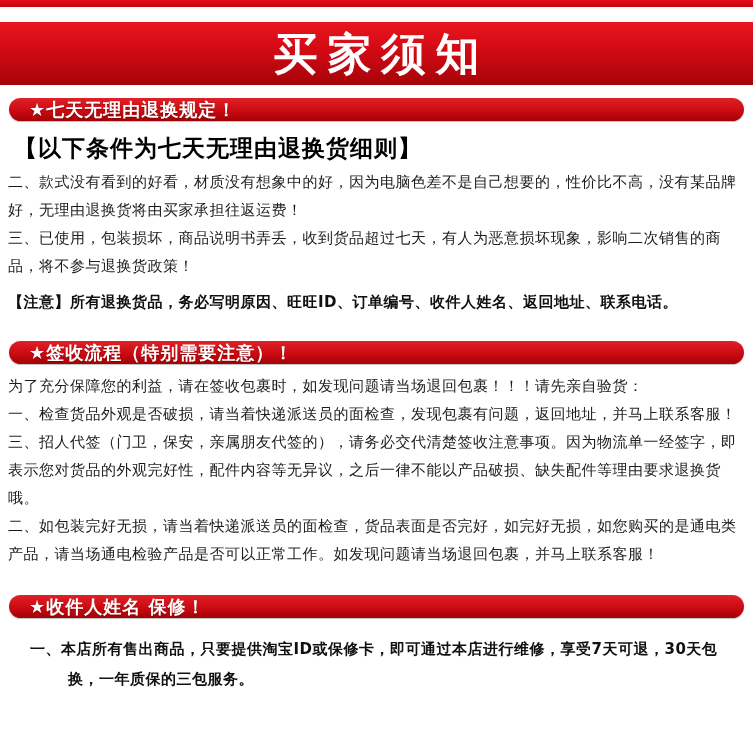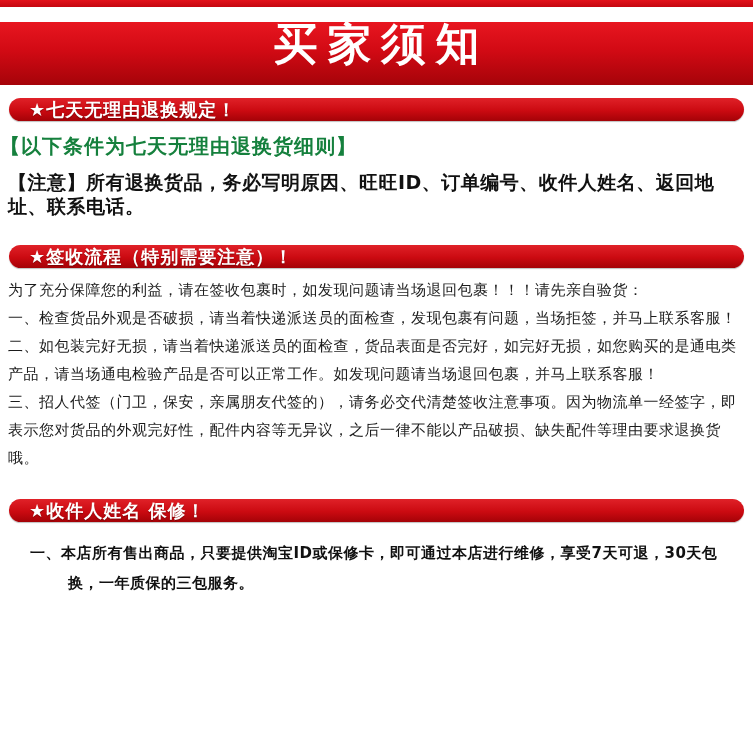--- a/index.html
+++ b/index.html
@@ -19,21 +19,21 @@
     height: 7px;
     width: 100%;
     background: linear-gradient(to bottom, #e3111a, #c40710);
   }
   .banner {
     margin-top: 15px;
     height: 63px;
     width: 100%;
     background: linear-gradient(to bottom, #e81620 0%, #d20a14 45%, #a50309 100%);
     display: flex;
-    align-items: flex-start;
+    align-items: center;
     justify-content: center;
   }
   .banner h1 {
     color: #ffffff;
     font-size: 44px;
     font-weight: bold;
     letter-spacing: 10px;
     text-indent: 10px;
     line-height: 1;
   }
@@ -49,36 +49,36 @@
   }
   .pill span {
     color: #ffffff;
     font-size: 18px;
     font-weight: bold;
     letter-spacing: 1px;
     line-height: 1;
     text-shadow: 0 1px 1px rgba(90,0,0,0.6);
   }
   .red-heading {
-    color: #15803d;
-    font-size: 20px;
+    color: #000000;
+    font-size: 23px;
     font-weight: bold;
-    margin: 12px 8px 4px 0;
+    margin: 12px 8px 4px 14px;
     letter-spacing: 1px;
   }
   .body-text {
     color: #1c1c1c;
     font-size: 15px;
     line-height: 28px;
     margin: 0 8px;
     letter-spacing: 0.5px;
   }
   .note-text {
     color: #111111;
-    font-size: 19px;
+    font-size: 15px;
     font-weight: bold;
     line-height: 24px;
     margin: 10px 8px 0 8px;
     letter-spacing: 0.5px;
   }
   .gap-sm { height: 8px; }
   .gap-md { height: 14px; }
   .warranty-first {
     color: #111111;
     font-size: 15px;
@@ -100,35 +100,37 @@
   <div class="banner">
     <h1>买家须知</h1>
   </div>
 
   <div class="pill">
     <span>★七天无理由退换规定！</span>
   </div>
 
   <h2 class="red-heading">【以下条件为七天无理由退换货细则】</h2>
 
+  <p class="body-text">二、款式没有看到的好看，材质没有想象中的好，因为电脑色差不是自己想要的，性价比不高，没有某品牌好，无理由退换货将由买家承担往返运费！</p>
+  <p class="body-text">三、已使用，包装损坏，商品说明书弄丢，收到货品超过七天，有人为恶意损坏现象，影响二次销售的商品，将不参与退换货政策！</p>
 
   <p class="note-text">【注意】所有退换货品，务必写明原因、旺旺ID、订单编号、收件人姓名、返回地址、联系电话。</p>
 
   <div class="gap-md"></div>
 
   <div class="pill">
     <span>★签收流程（特别需要注意）！</span>
   </div>
 
   <div class="gap-sm"></div>
 
   <p class="body-text">为了充分保障您的利益，请在签收包裹时，如发现问题请当场退回包裹！！！请先亲自验货：</p>
-  <p class="body-text">一、检查货品外观是否破损，请当着快递派送员的面检查，发现包裹有问题，当场拒签，并马上联系客服！</p>
+  <p class="body-text">一、检查货品外观是否破损，请当着快递派送员的面检查，发现包裹有问题，返回地址，并马上联系客服！</p>
+  <p class="body-text">三、招人代签（门卫，保安，亲属朋友代签的），请务必交代清楚签收注意事项。因为物流单一经签字，即表示您对货品的外观完好性，配件内容等无异议，之后一律不能以产品破损、缺失配件等理由要求退换货哦。</p>
   <p class="body-text">二、如包装完好无损，请当着快递派送员的面检查，货品表面是否完好，如完好无损，如您购买的是通电类产品，请当场通电检验产品是否可以正常工作。如发现问题请当场退回包裹，并马上联系客服！</p>
-  <p class="body-text">三、招人代签（门卫，保安，亲属朋友代签的），请务必交代清楚签收注意事项。因为物流单一经签字，即表示您对货品的外观完好性，配件内容等无异议，之后一律不能以产品破损、缺失配件等理由要求退换货哦。</p>
 
   <div class="gap-md"></div>
 
   <div class="pill">
     <span>★收件人姓名 保修！</span>
   </div>
 
   <p class="warranty-first">一、本店所有售出商品，只要提供淘宝ID或保修卡，即可通过本店进行维修，享受7天可退，30天包换，一年质保的三包服务。</p>
 
 </div>

